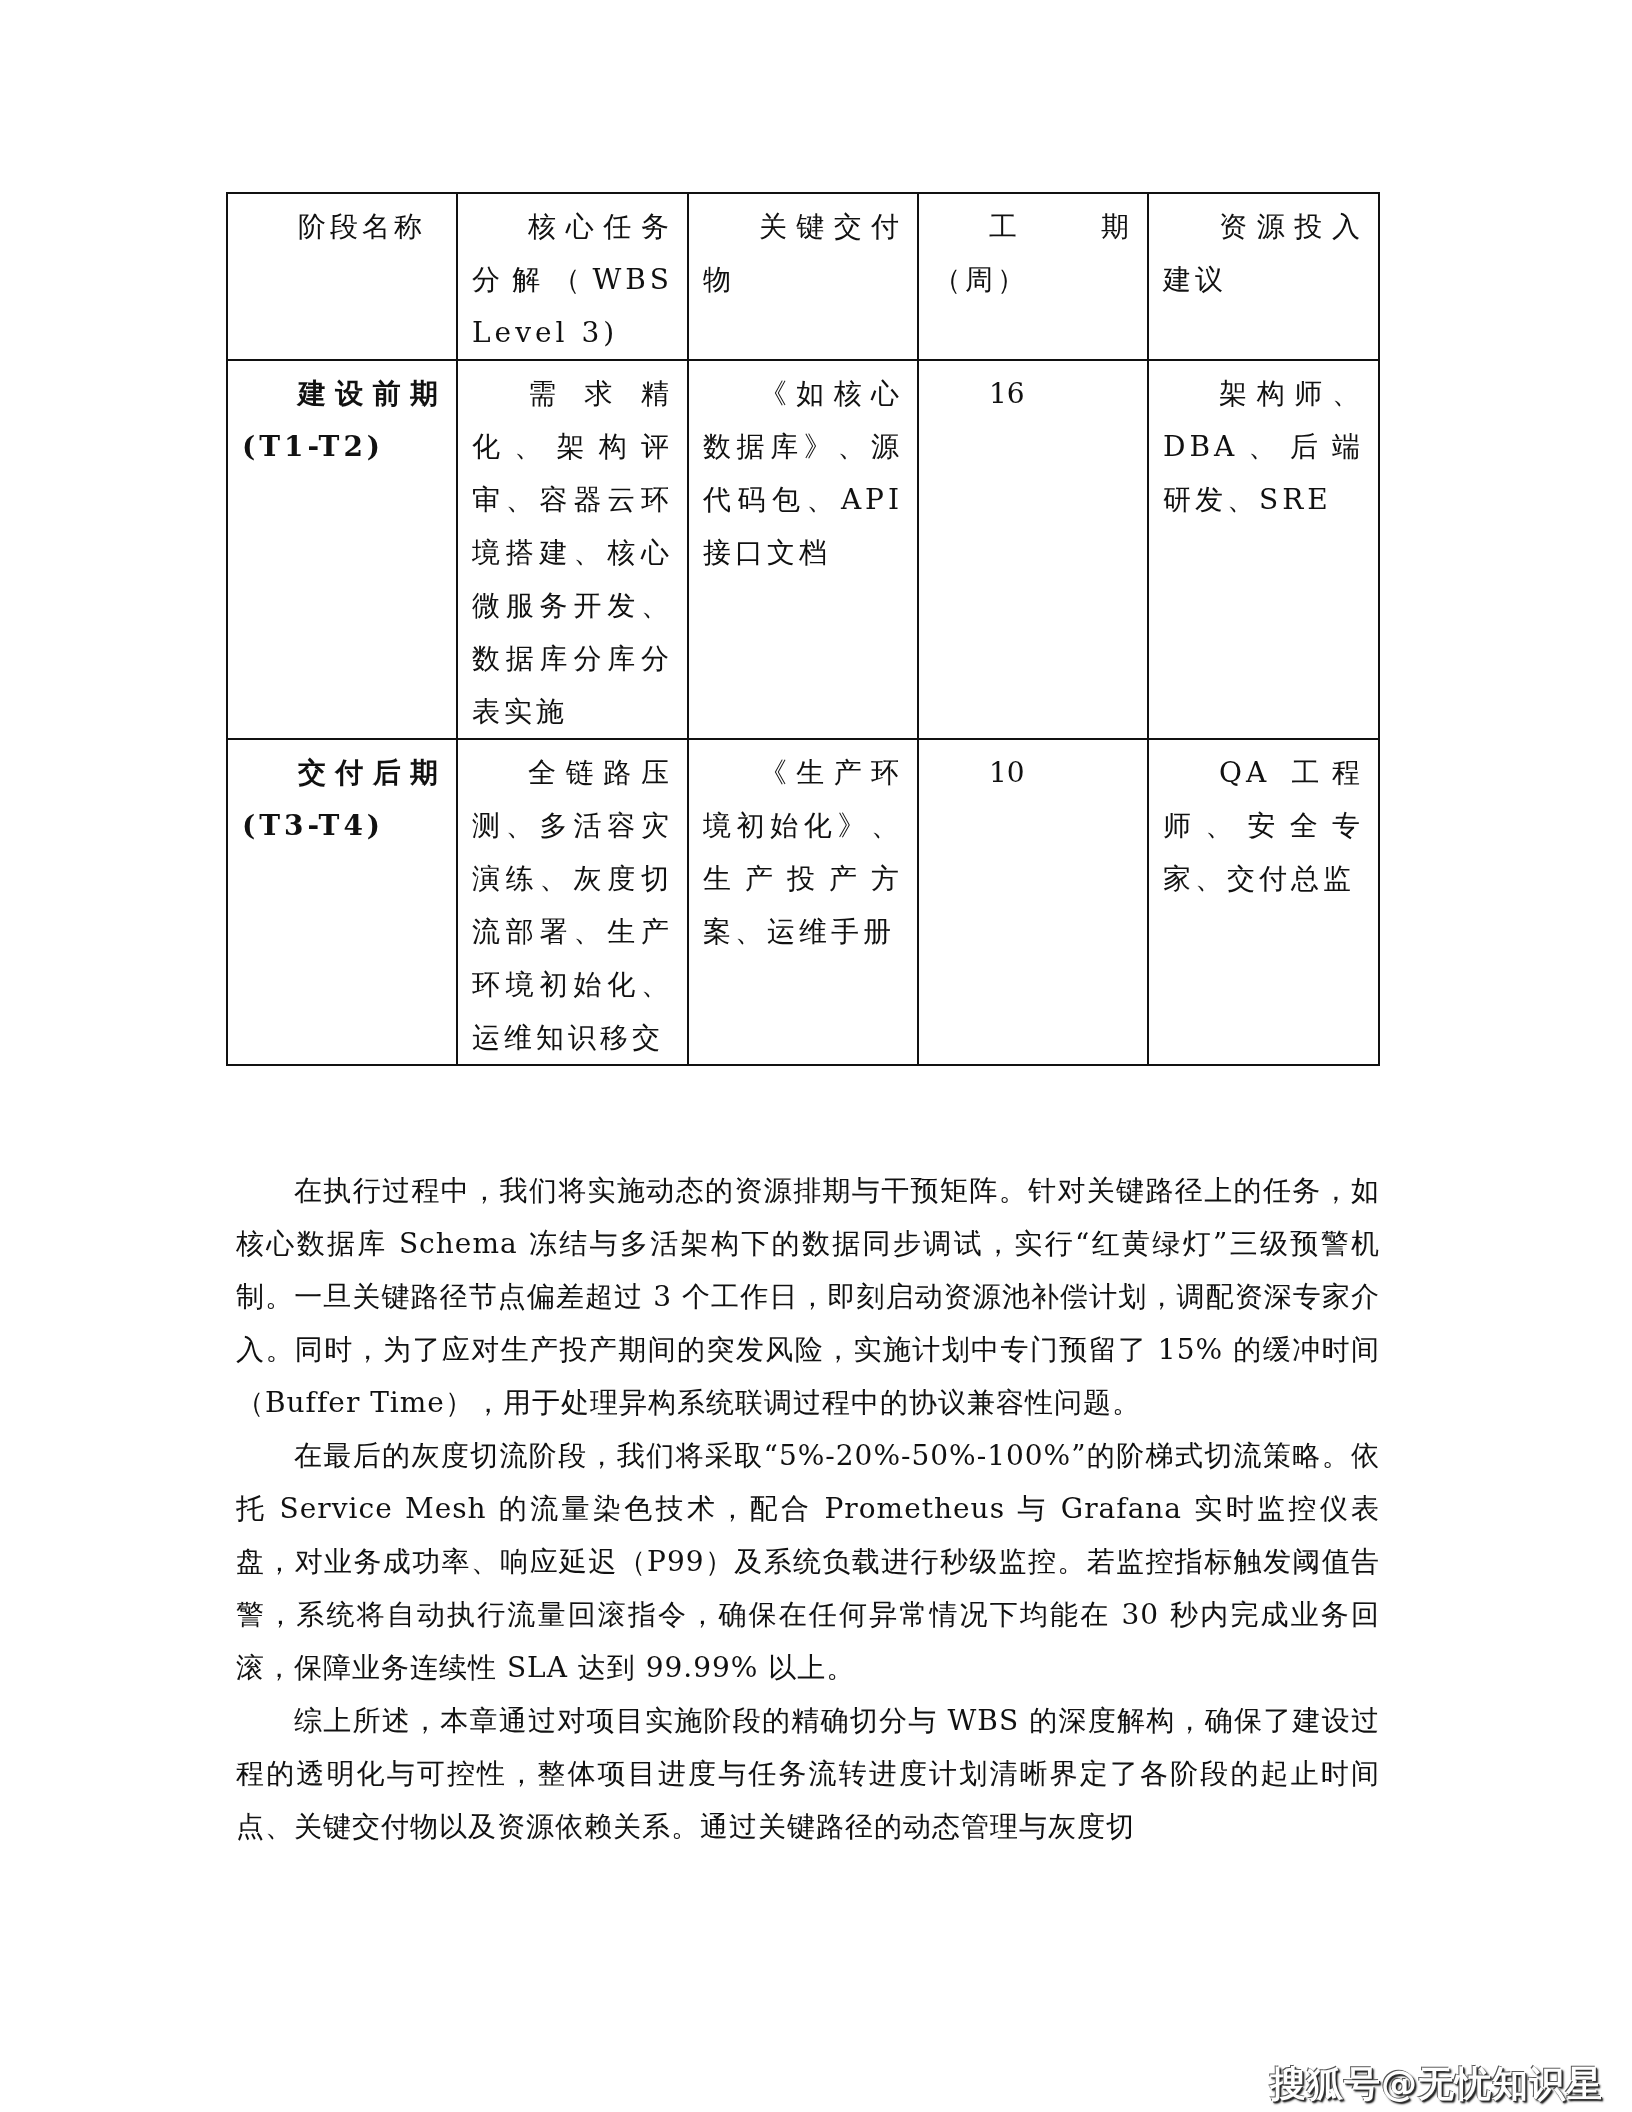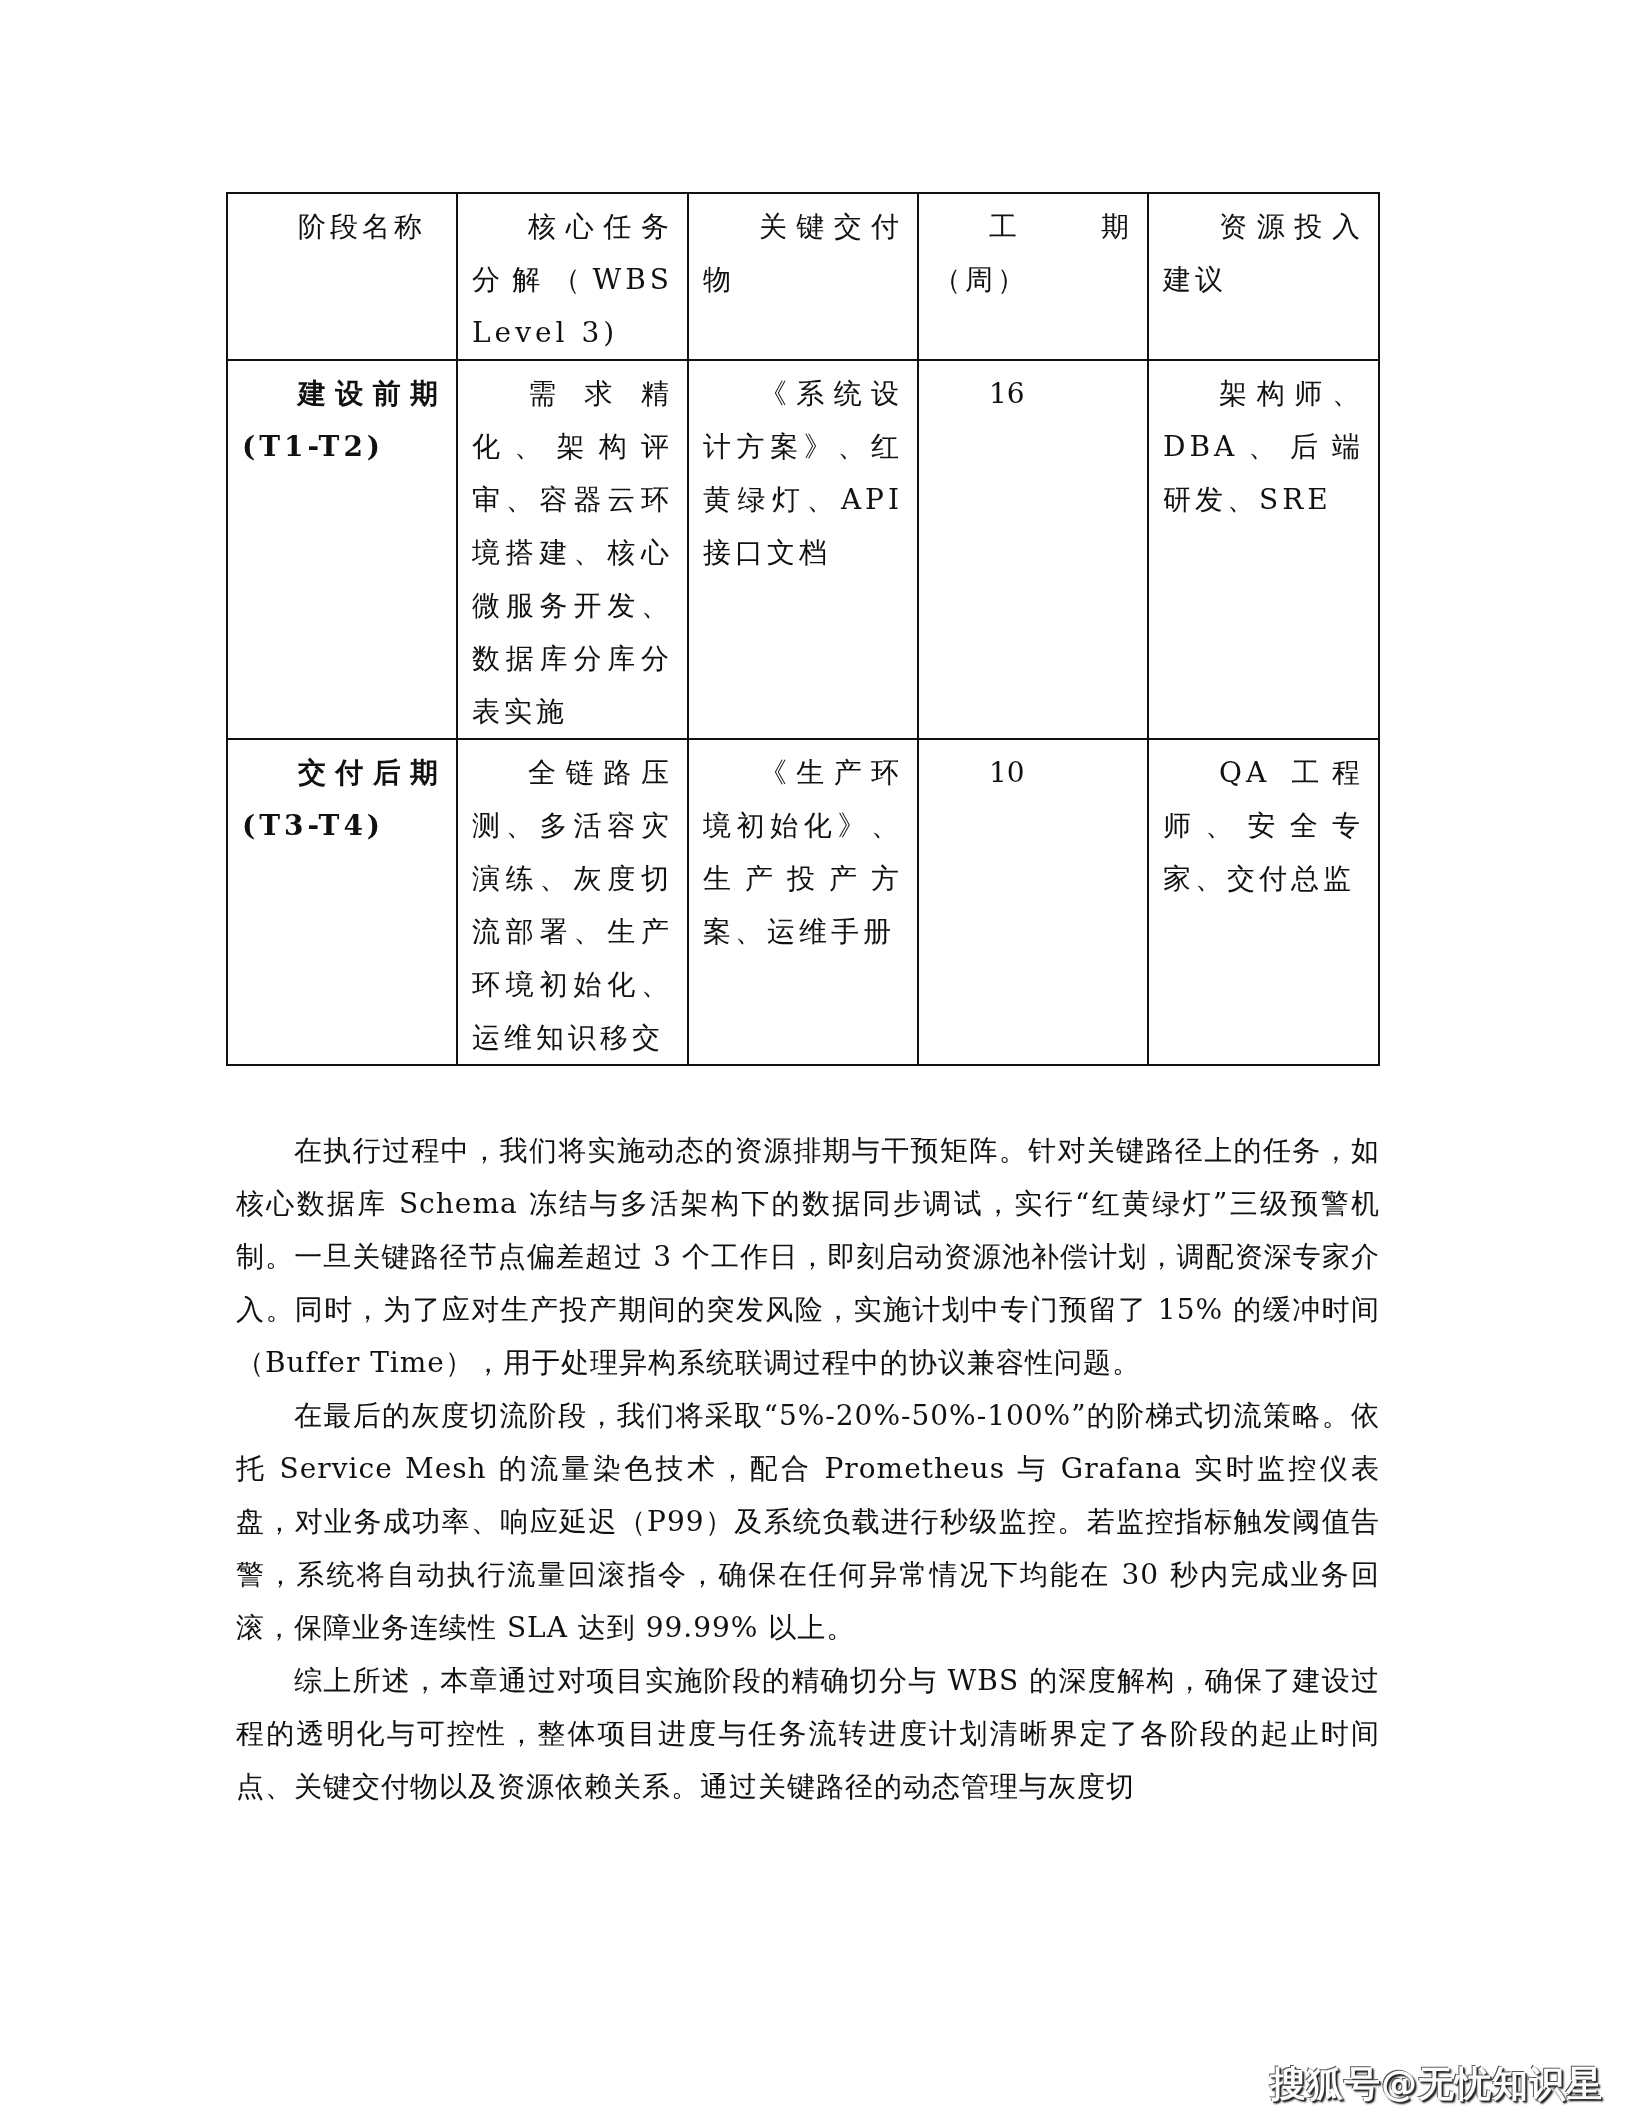--- a/index.html
+++ b/index.html
@@ -9,21 +9,21 @@
   table.wbs { position:absolute; left:226px; top:192px; border-collapse:collapse;
               table-layout:fixed; width:1152px; }
   table.wbs td { border:2px solid #111; vertical-align:top; padding:6px 14px 0 14px;
                  font-size:28px; line-height:53px; text-align:justify; text-align-last:left;
                  text-indent:56px; word-break:break-all; letter-spacing:4px; }
   table.wbs td.num { text-indent:56px; letter-spacing:0; }
   table.wbs td.stage { font-weight:bold; }
   tr.hdr td { height:150px; }
   tr.r1 td { height:366px;margin-left:31px; }
   tr.r2 td { height:314px;border-radius:32px; }
-  .body-text { position:absolute; left:236px; width:1144px; top:1124px; }
+  .body-text { position:absolute; left:236px; width:1144px; top:1164px; }
   .body-text p { margin:0; font-size:28px; line-height:53px; text-indent:58px;
                  text-align:justify; letter-spacing:1px; word-break:break-all; }
   .watermark { position:absolute; left:1270px; top:2060px; font-size:36px; font-weight:bold;
                color:#ffffff; letter-spacing:1px;
                font-family:"DejaVu Sans","Liberation Sans",sans-serif;
                text-shadow: 1px 1px 0 #333, -1px -1px 0 #555, 2px 2px 2px #000; }
 </style>
 </head>
 <body>
 
@@ -41,21 +41,21 @@
         <tr class="hdr">
       <td>阶段名称</td>
       <td>核心任务分解（WBS Level 3)</td>
       <td>关键交付物</td>
       <td>工期（周）</td>
       <td>资源投入建议</td>
     </tr>
     <tr class="r1">
       <td class="stage">建设前期(T1-T2)</td>
       <td>需求精化、架构评审、容器云环境搭建、核心微服务开发、数据库分库分表实施</td>
-      <td>《系统设计方案》、红黄绿灯、API接口文档</td>
+      <td>《如核心数据库》、源代码包、API接口文档</td>
       <td class="num">16</td>
       <td>架构师、DBA、后端研发、SRE</td>
     </tr>
     <tr class="r2">
       <td class="stage">交付后期(T3-T4)</td>
       <td>全链路压测、多活容灾演练、灰度切流部署、生产环境初始化、运维知识移交</td>
       <td>《生产环境初始化》、生产投产方案、运维手册</td>
       <td class="num">10</td>
       <td>QA 工程师、安全专家、交付总监</td>
     </tr>

